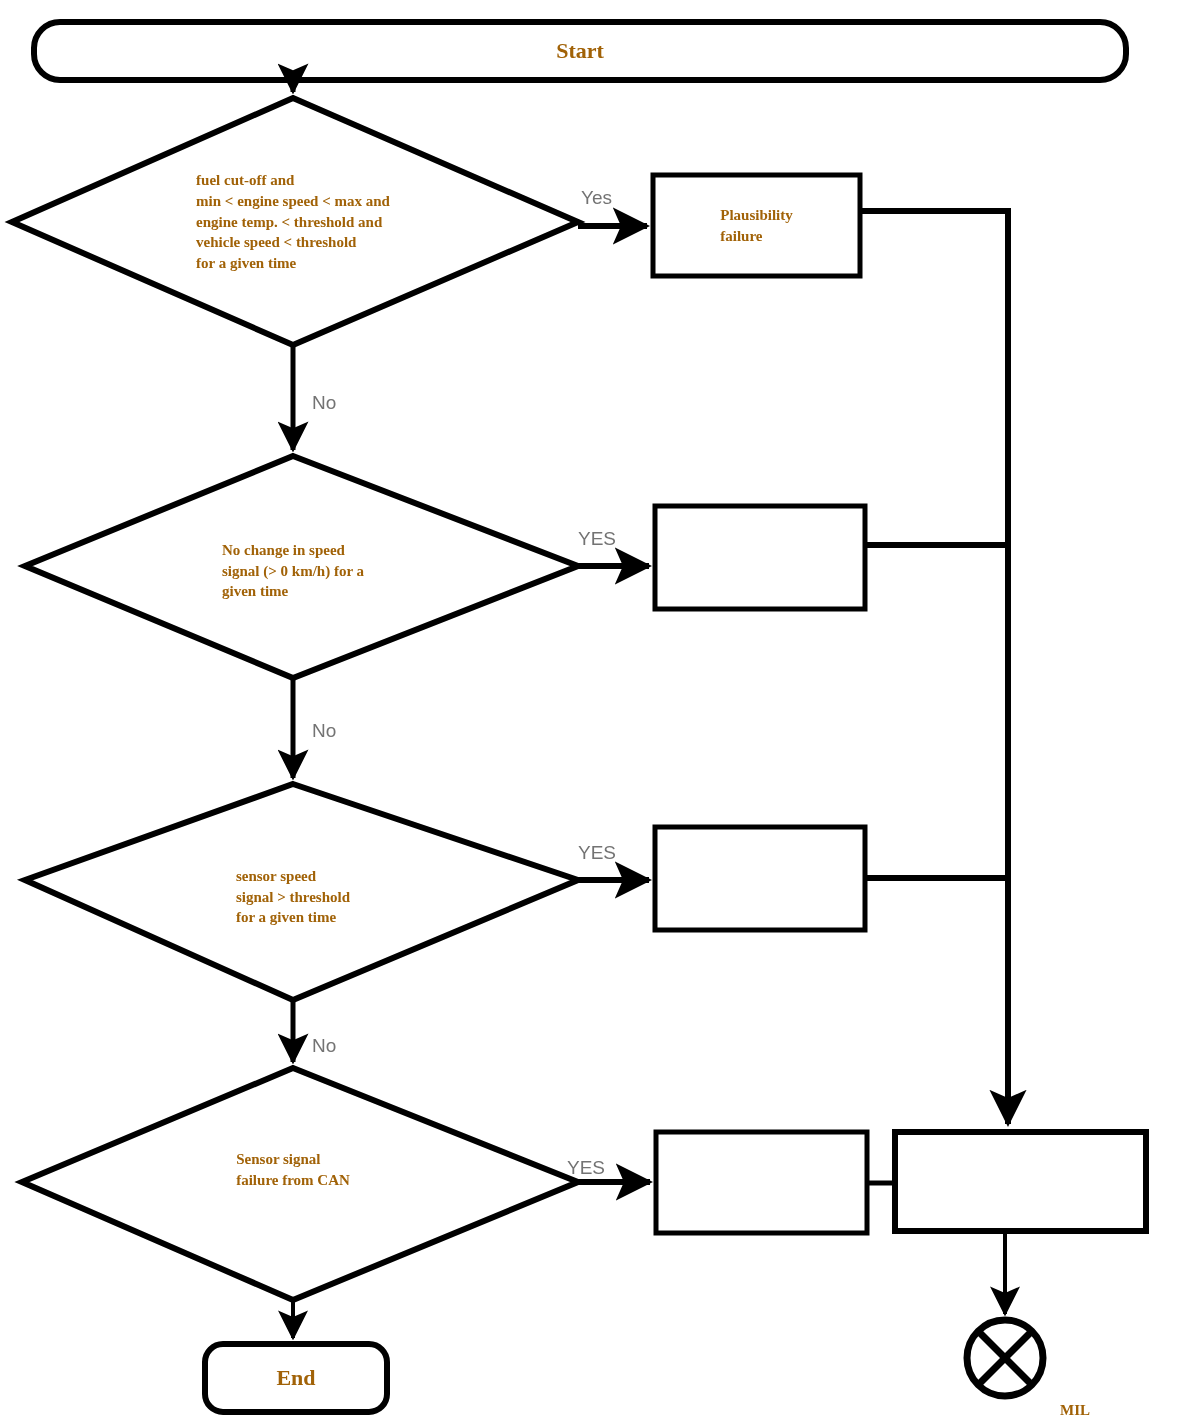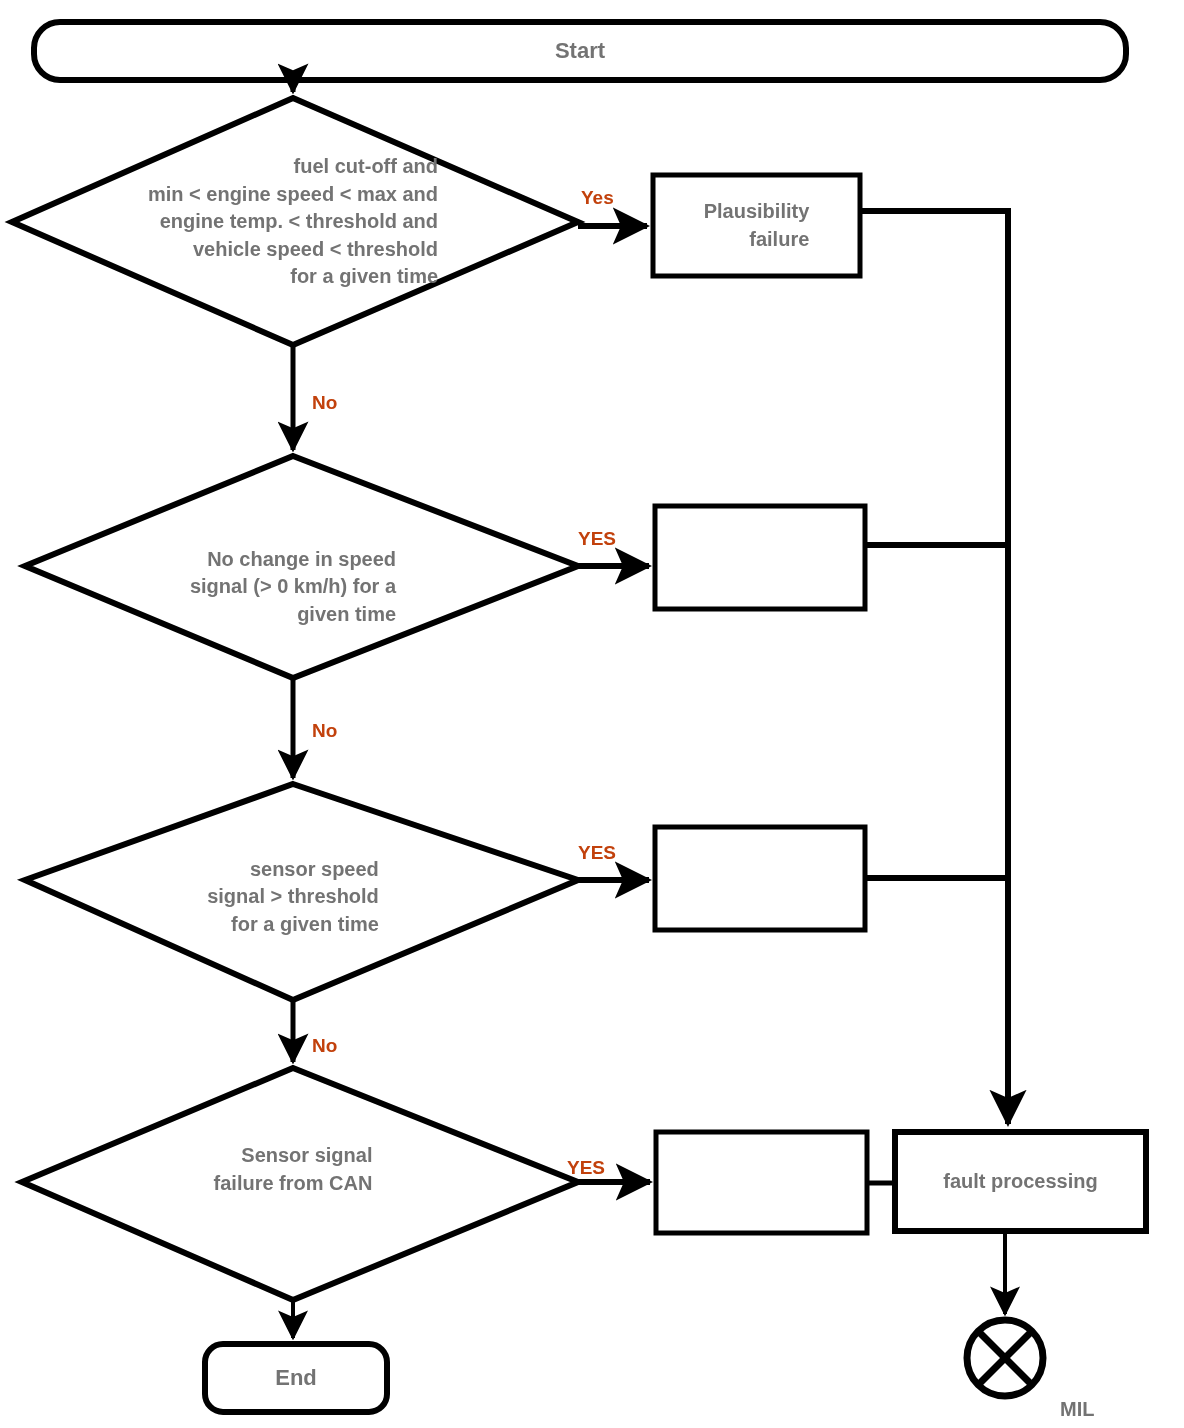--- a/index.html
+++ b/index.html
@@ -21,38 +21,38 @@
     left: 0;
     top: 0;
     width: 1184px;
     height: 1428px;
   }
   .node-text {
     position: absolute;
     display: flex;
     align-items: center;
     justify-content: center;
-    text-align: right;
-    font-family: Liberation Sans, sans-serif;
+    text-align: left;
+    font-family: Liberation Serif, serif;
     font-weight: bold;
-    color: #737373;
+    color: #a16207;
     line-height: 1.38;
     white-space: pre-line;
     pointer-events: none;
   }
   .edge-label {
     position: absolute;
     font-family: "Liberation Sans", sans-serif;
-    font-weight: bold;
+    font-weight: normal;
     font-size: 19px;
-    color: #c2410c;
+    color: #737373;
     white-space: nowrap;
   }
   .sz-22 { font-size: 22px; }
-  .sz-20 { font-size: 20px; }
+  .sz-20 { font-size: 15px; }
 </style>
 </head>
 <body>
 
 <div id="canvas">
 
   <svg id="flow-svg" viewBox="0 0 1184 1428" xmlns="http://www.w3.org/2000/svg">
     <defs>
       <marker id="arrow" viewBox="0 0 10 10" refX="9.2" refY="5" markerWidth="6.2" markerHeight="6.2" orient="auto-start-reverse">
         <path d="M 0 0 L 10 5 L 0 10 L 2.2 5 z" fill="#000000"></path>
@@ -114,38 +114,37 @@
   </svg>
 
   <div class="node-text sz-22" style="left:34px; top:22px; width:1092px; height:58px;">Start</div>
 
   <div class="node-text sz-20" style="left:63px; top:142px; width:460px; height:160px;">fuel cut-off and
 min &lt; engine speed &lt; max and
 engine temp. &lt; threshold and
 vehicle speed &lt; threshold
 for a given time</div>
 
-  <div class="node-text sz-20" style="left:113px; top:540px; width:360px; height:94px;">No change in speed
+  <div class="node-text sz-20" style="left:113px; top:524px; width:360px; height:94px;">No change in speed
 signal (&gt; 0 km/h) for a
 given time</div>
 
   <div class="node-text sz-20" style="left:133px; top:834px; width:320px; height:94px;margin-top:16px;">sensor speed
 signal  &gt; threshold
 for a given time</div>
 
   <div class="node-text sz-20" style="left:653px; top:175px; width:207px; height:101px;">Plausibility
 failure</div>
 
   <div class="node-text sz-20" style="left:133px; top:1138px; width:320px; height:64px;">Sensor signal
 failure from CAN</div>
 
 
 
 
-  <div class="node-text sz-20" style="left:895px; top:1132px; width:251px; height:99px;">fault processing</div>
 
   <div class="node-text sz-22" style="left:205px; top:1344px; width:182px; height:68px;">End</div>
 
   <div class="node-text sz-20" style="left:1060px; top:1392px; width:70px; height:36px; justify-content:flex-start;">MIL</div>
 
   <div class="edge-label" style="left:581px; top:187px;">Yes</div>
 
   <div class="edge-label" style="left:312px; top:392px;">No</div>
 
   <div class="edge-label" style="left:578px; top:528px;">YES</div>

